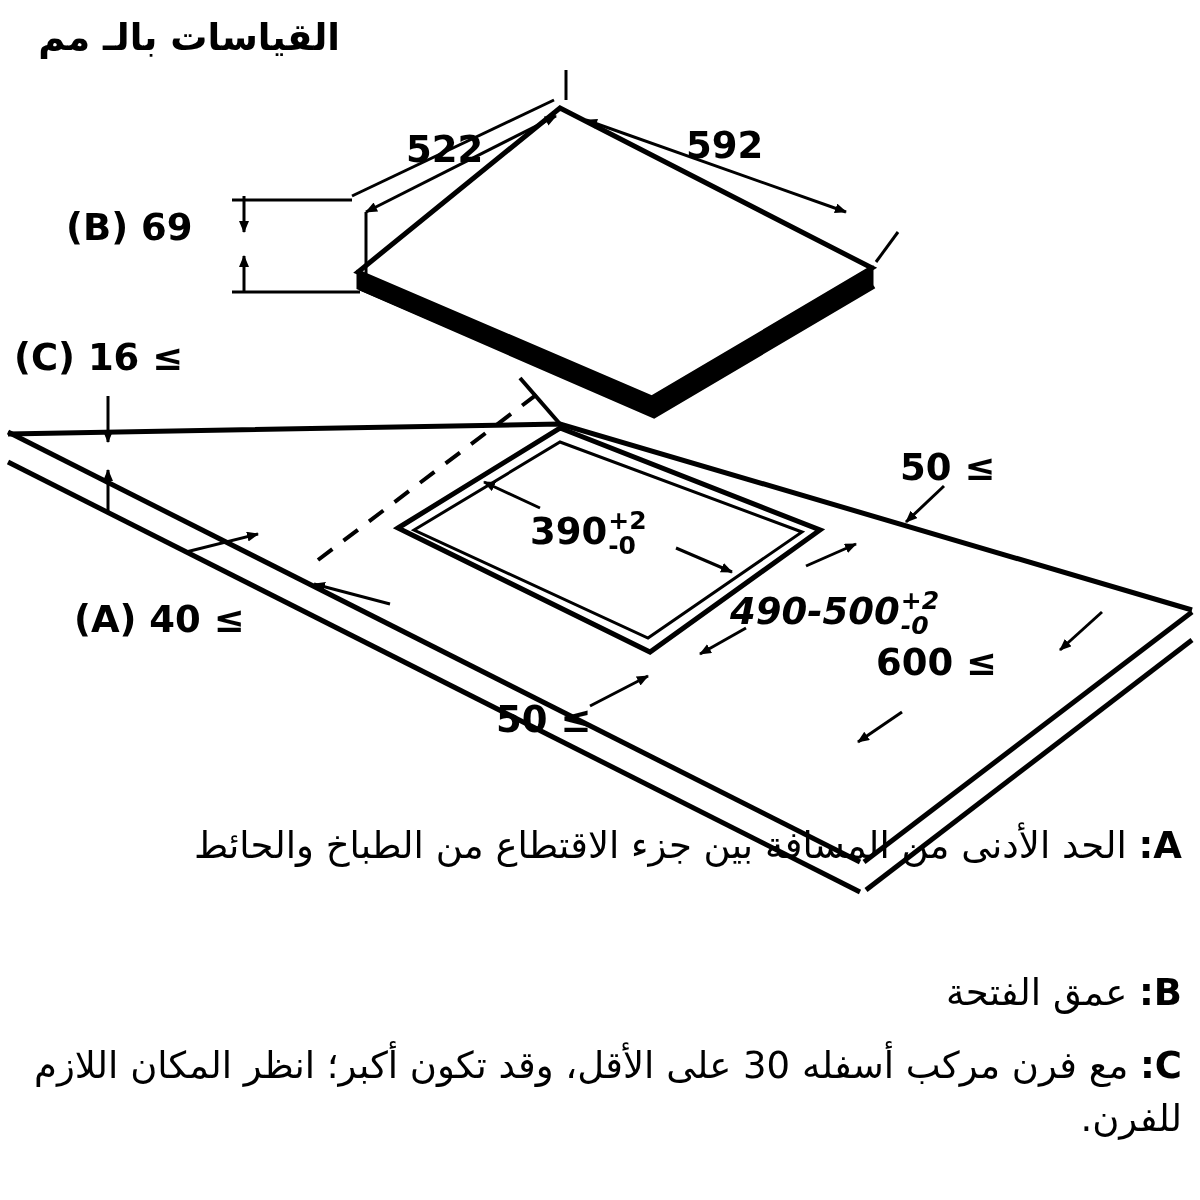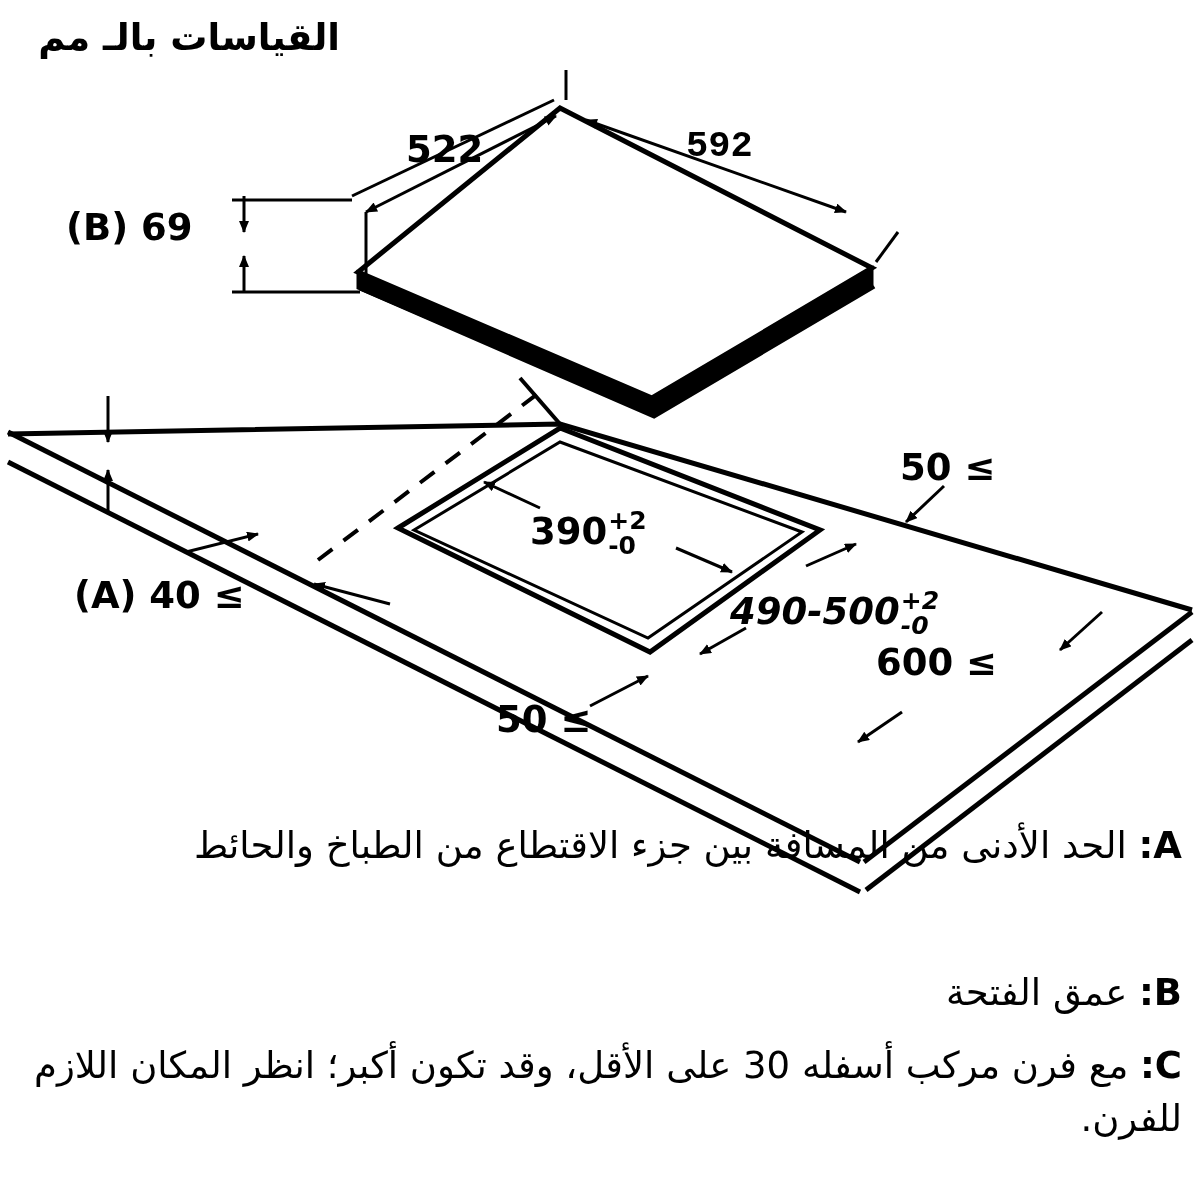--- a/index.html
+++ b/index.html
@@ -143,28 +143,29 @@
 
       <path d="M944,486 L906,522" stroke-width="3" marker-end="url(#arrow)"></path>
 
       <path d="M1102,612 L1060,650" stroke-width="3" marker-end="url(#arrow)"></path>
       <path d="M902,712 L858,742" stroke-width="3" marker-end="url(#arrow)"></path>
 
       <path d="M590,706 L648,676" stroke-width="3" marker-end="url(#arrow)"></path>
     </g>
   </svg>
 
-  <div class="lbl dim" style="left:686px; top:126px;font-family:Liberation Mono, monospace;">592</div>
+  <div class="lbl dim" style="left:686px; top:126px;">592</div>
 
   <div class="lbl dim" style="left:406px; top:130px;">522</div>
 
   <div class="lbl dim" style="left:66px; top:208px;">69 (B)</div>
 
+  <div class="lbl dim" style="left:14px; top:338px;">≥ 16 (C)</div>
 
-  <div class="lbl dim" style="left:74px; top:576px;">≥ 40 (A)</div>
+  <div class="lbl dim" style="left:74px; top:600px;">≥ 40 (A)</div>
 
   <div class="lbl dim" style="left:530px; top:508px; direction:ltr;">
     <span>390</span><span class="sup-wrap"><span>+2</span><span>-0</span></span>
   </div>
 
   <div class="lbl dim" style="left:730px; top:588px; direction:ltr;font-style:italic;">
     <span>490-500</span><span class="sup-wrap"><span>+2</span><span>-0</span></span>
   </div>
 
   <div class="lbl dim" style="left:900px; top:448px;">≥ 50</div>

